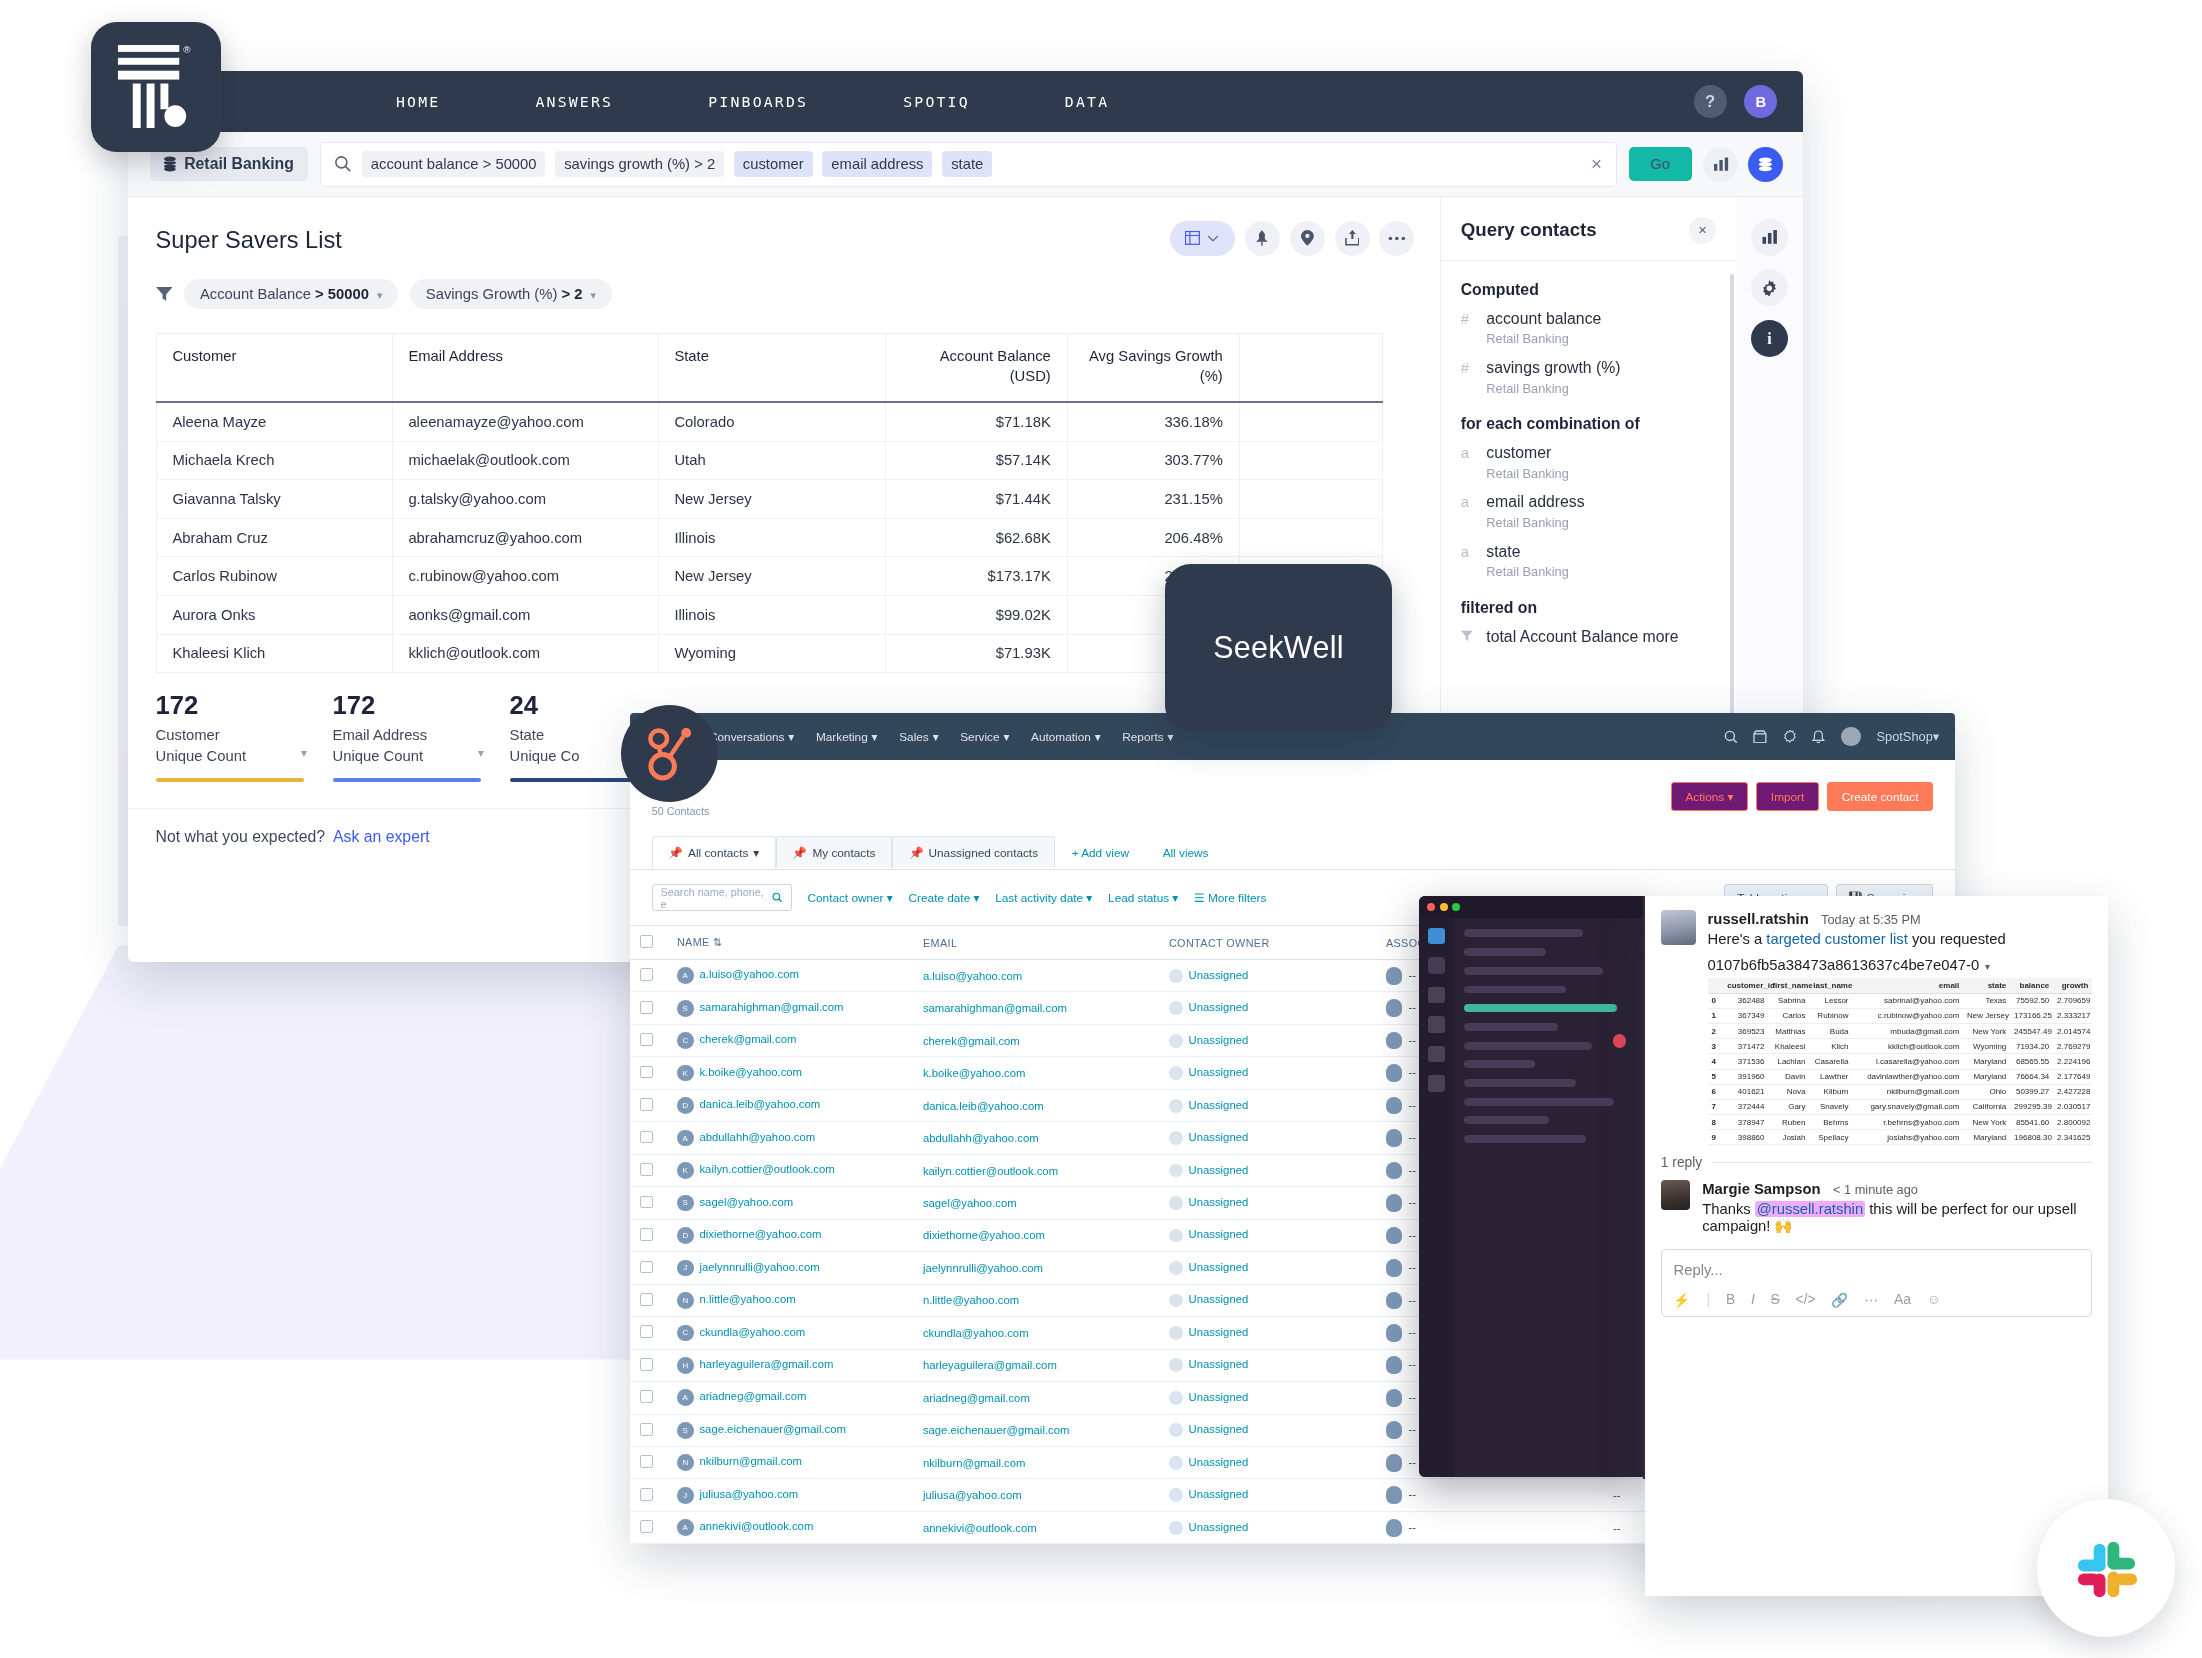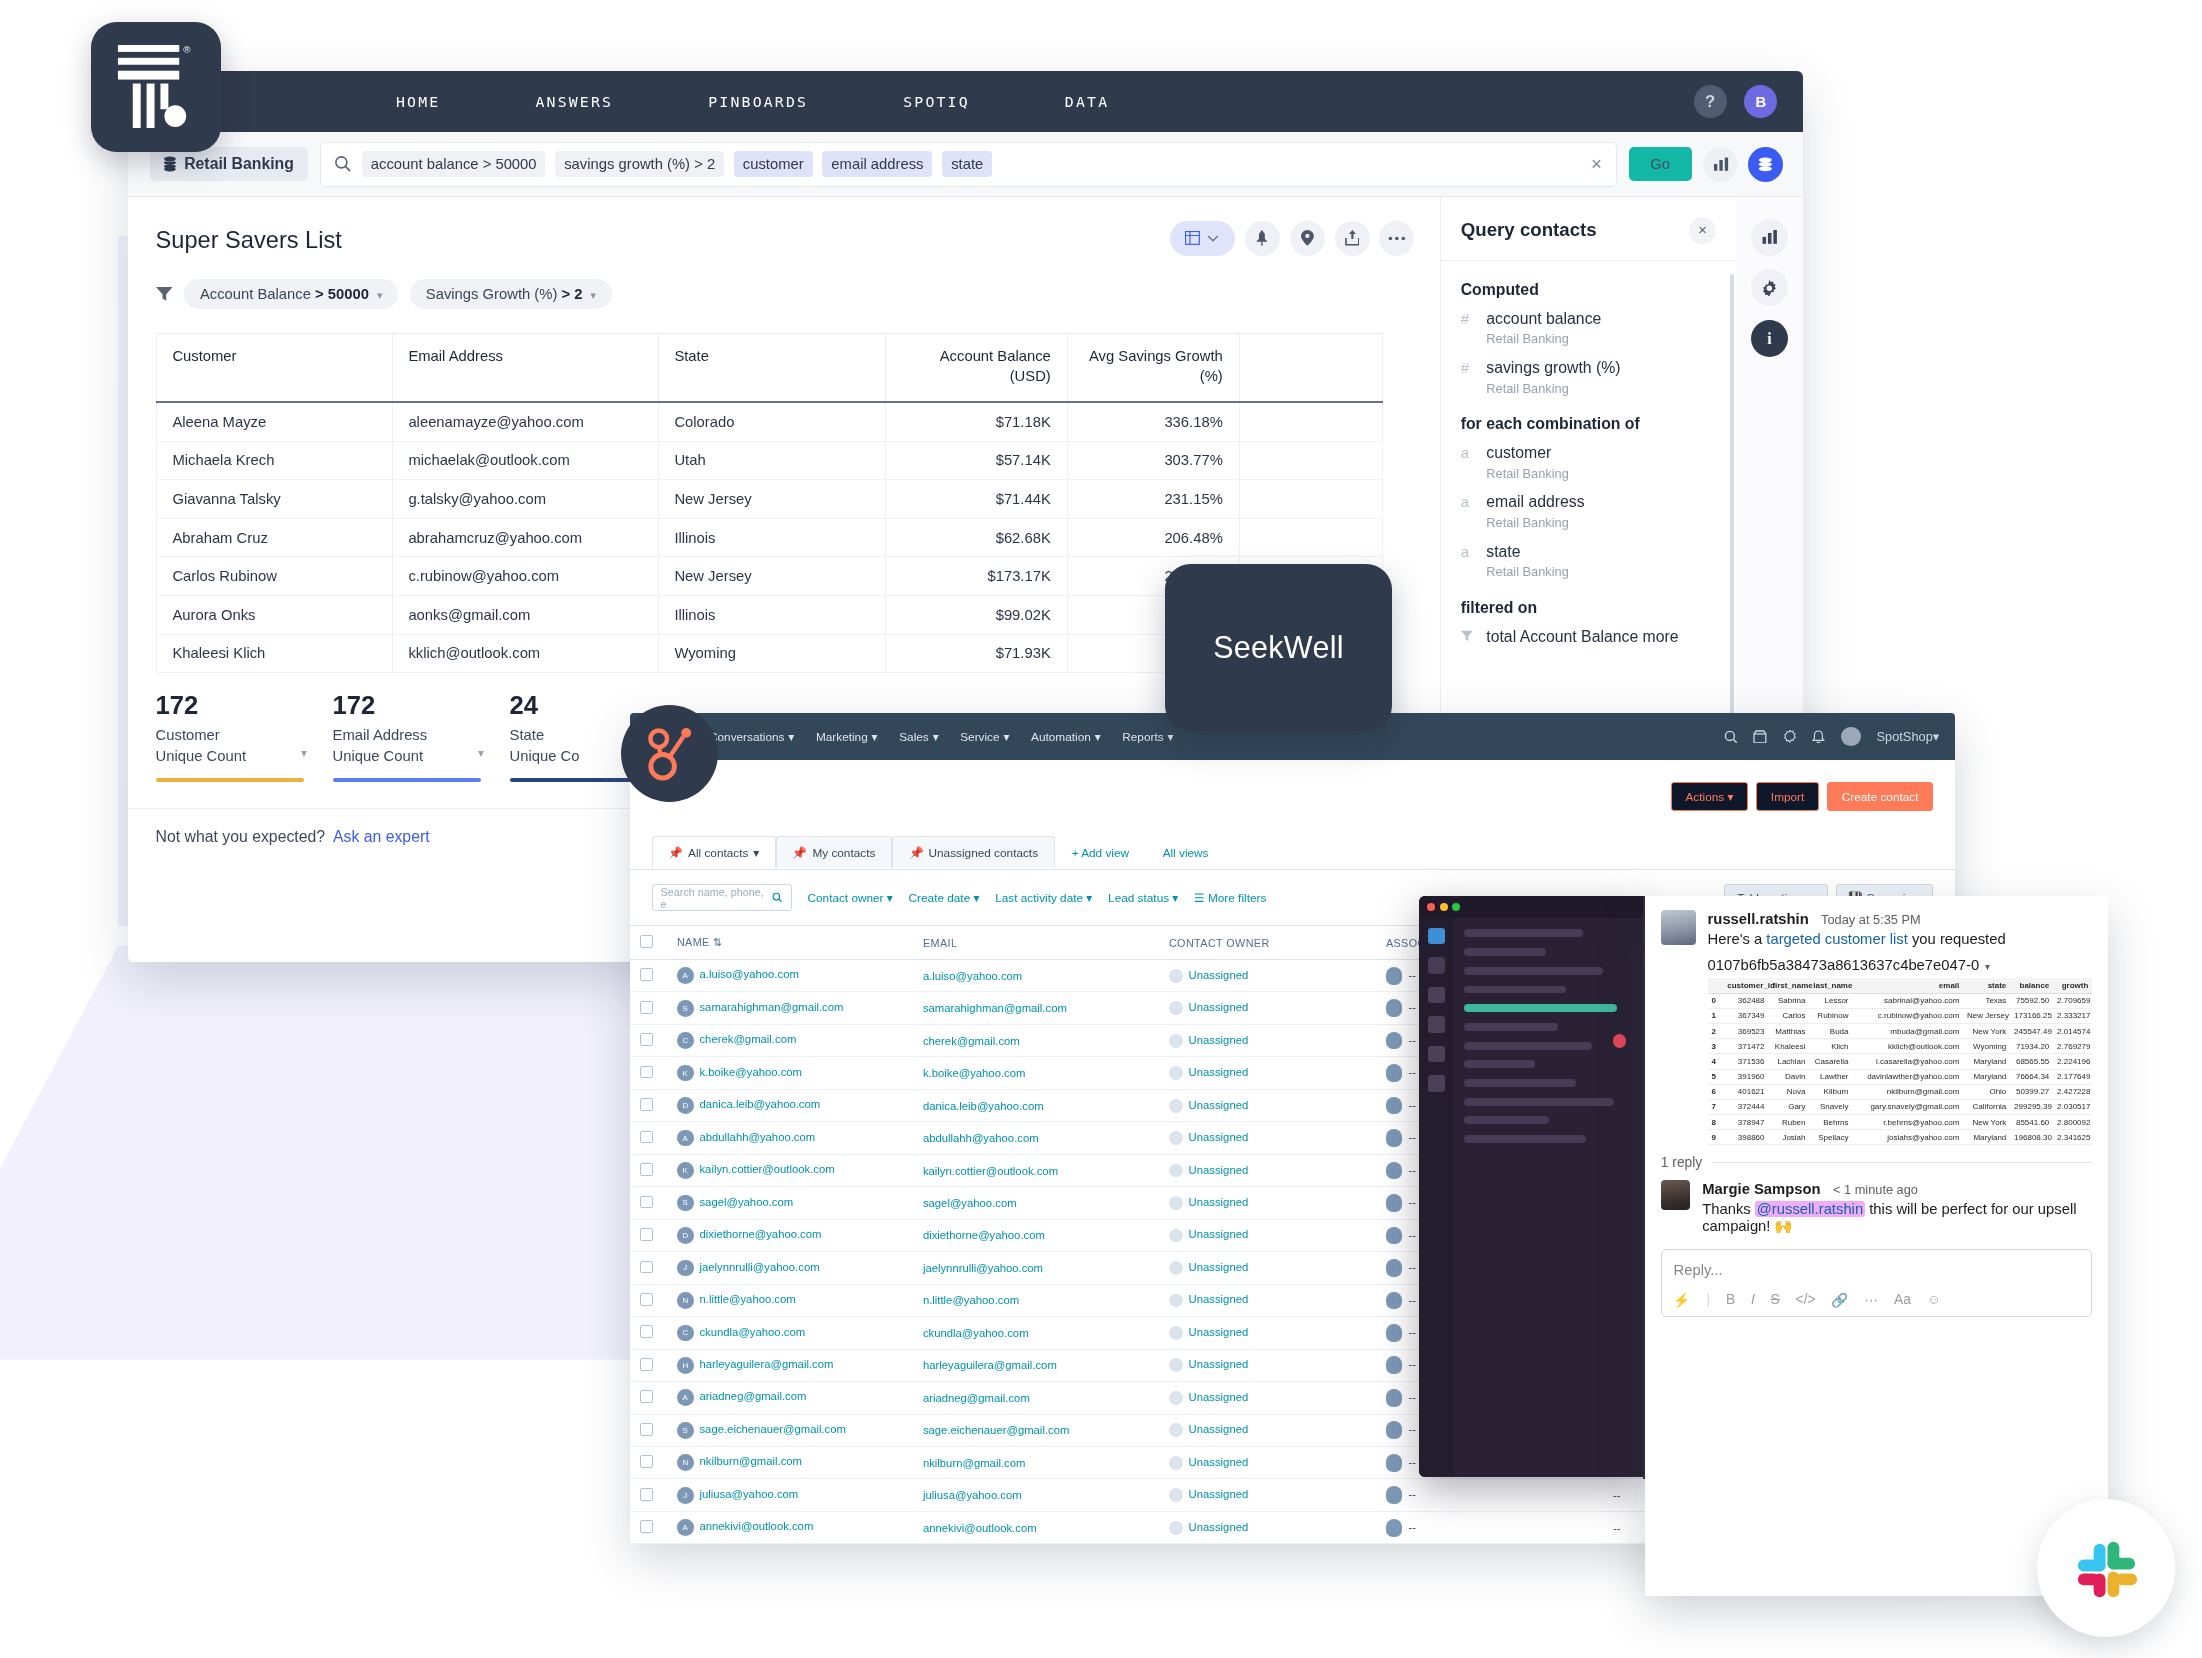--- a/index.html
+++ b/index.html
@@ -135,21 +135,21 @@
     background:#fff; border-radius:3.9px; box-shadow:0 15.8px 47px rgba(40,48,70,.20);
     overflow:hidden; z-index:5;
   }
   .hs-top{ height:47px; background:#33475b; display:flex; align-items:center; padding:0 15.8px 0 79px; gap:21.7px;}
   .hs-nav{ color:#dfe3eb; font-size:11.8px; display:flex; align-items:center; gap:3.9px;}
   .hs-topright{ margin-left:auto; display:flex; align-items:center; gap:15.8px; color:#cbd6e2; font-size:12.8px;}
   .hs-ava{ width:19.7px;height:19.7px;border-radius:50%; background:#9aa8b8;}
   .hs-header{ padding:9.9px 21.7px 0 21.7px; position:relative; height:73px;}
   .hs-count{ font-size:10.8px; color:#7c98b6;}
   .hs-actions{ position:absolute; right:21.7px; top:21.7px; display:flex; gap:7.9px;}
-  .hsbtn{ font-size:11.8px; padding:6.9px 13.8px; border-radius:3px; border:1px solid #ff7a59; color:#ff7a59; background:#0f172a;}
+  .hsbtn{ font-size:11.8px; padding:6.9px 13.8px; border-radius:3px; border:1px solid #ff7a59; color:#ff7a59; background:#701a75;}
   .hsbtn.primary{ background:#ff7a59; color:#fff; border-color:#ff7a59;}
   .hs-tabs{ display:flex; align-items:center; gap:0; padding:0 21.7px; border-bottom:1px solid #dfe3eb; height:37px;}
   .hstab{ font-size:11.8px; color:#33475b; padding:8.9px 15.8px; display:flex; align-items:center; gap:4.9px;
           border:1px solid transparent; border-bottom:none; position:relative; top:1px;}
   .hstab.active{ background:#fff; border-color:#dfe3eb; border-radius:3px 3px 0 0;}
   .hstab.ghost{ background:#f5f8fa; border-color:#dfe3eb; border-radius:3px 3px 0 0;}
   .hstab.link{ color:#0091ae;}
   .hs-filters{ display:flex; align-items:center; gap:15.8px; padding:13.8px 21.7px; position:relative;}
   .hs-search{ width:140px; height:27.6px; border:1px solid #cbd6e2; border-radius:3px; display:flex;
               align-items:center; padding:0 7.9px; font-size:10.8px; color:#99acc2; gap:3.9px;}
@@ -588,20 +588,21 @@
       <svg width="12.8" height="13.8" viewBox="0 0 13 14">
           <path d="M6.5 1 C9 1 10.5 2.8 10.5 5.2 L10.5 8.5 L12 10.6 L1 10.6 L2.5 8.5 L2.5 5.2 C2.5 2.8 4 1 6.5 1Z" fill="none" stroke="#cbd6e2" stroke-width="1.2"></path>
           <path d="M5 11.8 A1.6 1.6 0 0 0 8 11.8" fill="none" stroke="#cbd6e2" stroke-width="1.2"></path>
         </svg>
       <div class="hs-ava"></div>
       <span><span>SpotShop</span>▾</span>
     </div>
   </div>
 
   <div class="hs-header">
+    <div class="hs-count" style="margin-top:35px">50 Contacts</div>
     <div class="hs-actions">
       <div class="hsbtn"><span>Actions</span> ▾</div>
       <div class="hsbtn">Import</div>
       <div class="hsbtn primary">Create contact</div>
     </div>
   </div>
 
   <div class="hs-tabs">
     <div class="hstab active">📌 <span>All contacts</span> ▾</div>
     <div class="hstab ghost">📌 <span>My contacts</span></div>

